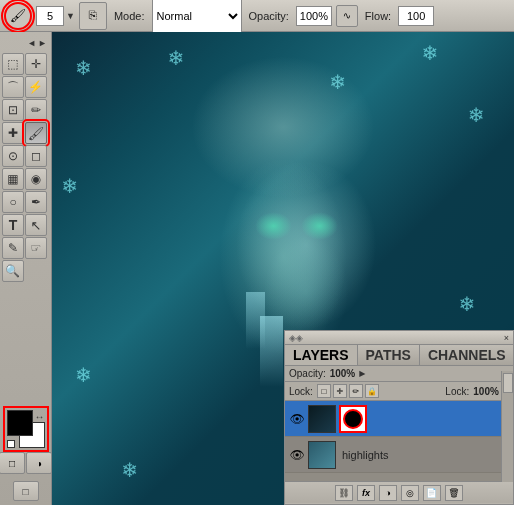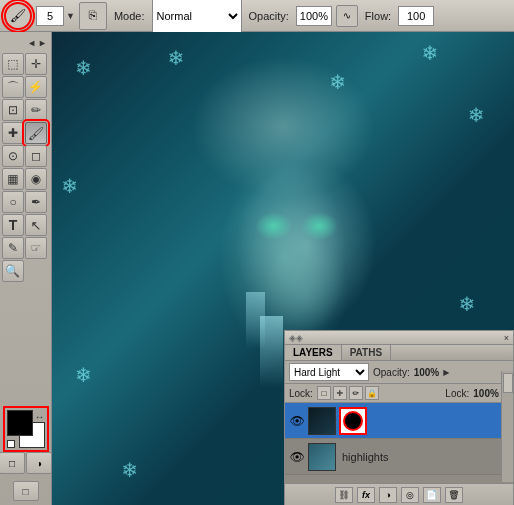--- a/index.html
+++ b/index.html
@@ -247,21 +247,21 @@
       color: #333;
       cursor: pointer;
     }
     .panel-tabs {
       display: flex;
       background: linear-gradient(to bottom, #c0bcb4, #a8a49c);
       border-bottom: 1px solid #888;
     }
     .panel-tab {
       padding: 2px 8px;
-      font-size: 10px;
+      font-size: 14px;
       font-weight: bold;
       color: #333;
       cursor: pointer;
       border-right: 1px solid #888;
     }
     .panel-tab.active {
       background: #b8b4ac;
       color: #000;
     }
     .panel-controls {
@@ -518,29 +518,23 @@
     </div>
 
     <div class="layers-panel">
       <div class="layers-panel-header-bar">
         <span class="panel-grip">◈◈</span>
         <span class="panel-close">×</span>
       </div>
       <div class="panel-tabs">
         <div class="panel-tab active">LAYERS</div>
         <div class="panel-tab">PATHS</div>
+        <div class="panel-tab">CHANNELS</div>
       </div>
       <div class="panel-controls">
-        <select class="blend-mode-select">
-          <option>Hard Light</option>
-          <option>Normal</option>
-          <option>Soft Light</option>
-          <option>Multiply</option>
-          <option>Screen</option>
-        </select>
         <span class="opacity-label">Opacity:</span>
         <span class="opacity-value">100%</span>
         <span style="font-size:8px;color:#333;cursor:pointer;">▶</span>
       </div>
       <div class="fill-controls">
         <span class="lock-label">Lock:</span>
         <div class="lock-icons">
           <div class="lock-icon-btn">□</div>
           <div class="lock-icon-btn">✛</div>
           <div class="lock-icon-btn">✏</div>

